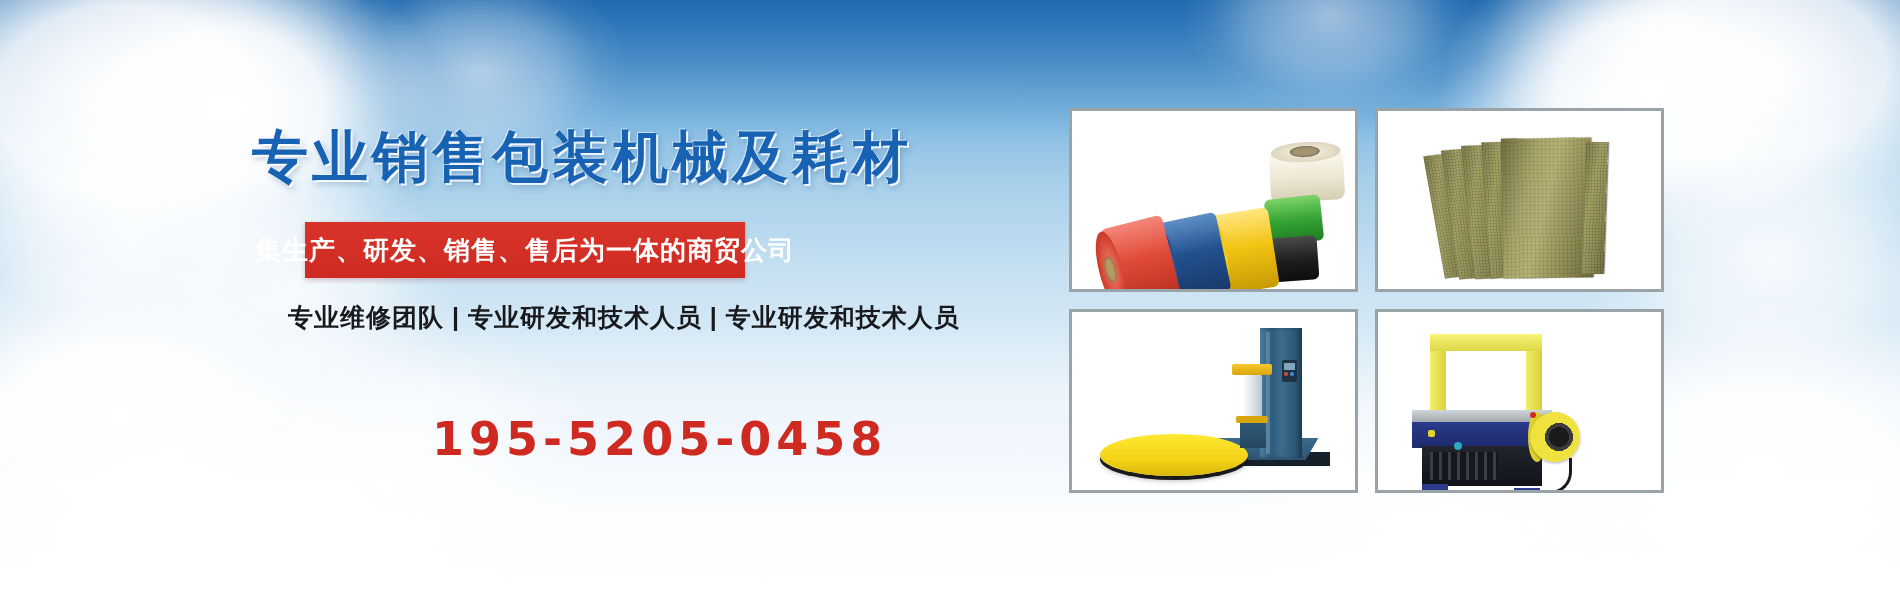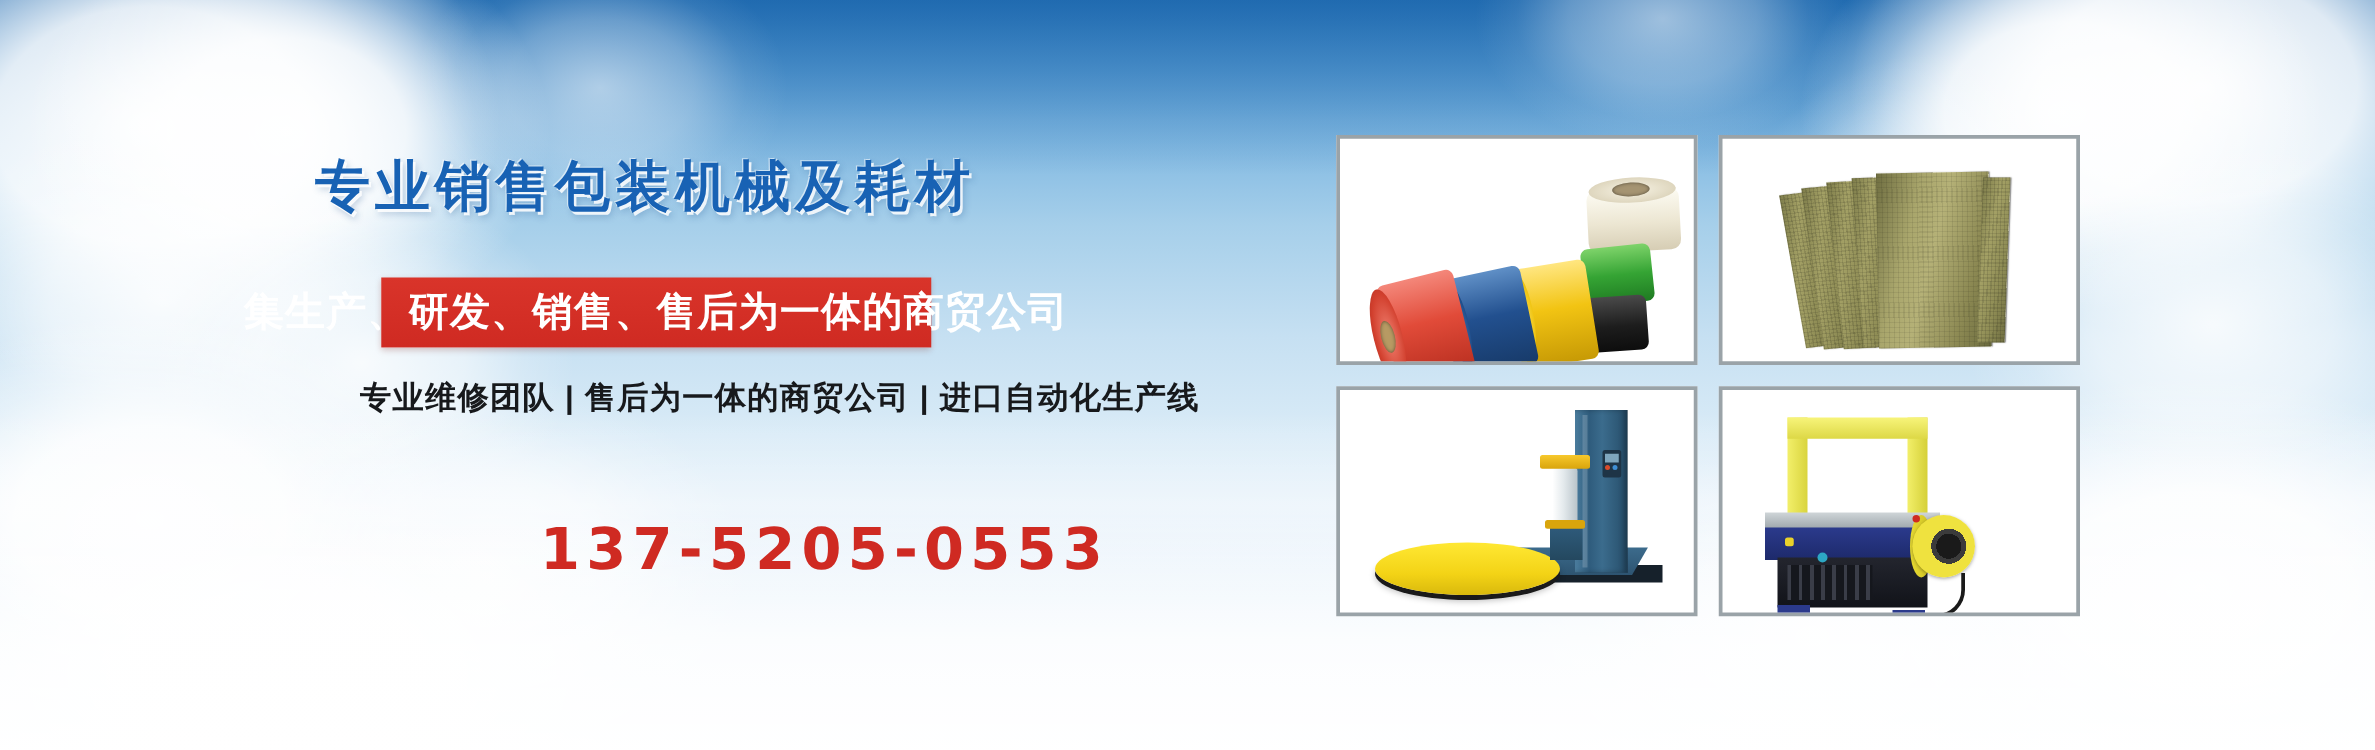--- a/index.html
+++ b/index.html
@@ -82,42 +82,42 @@
 
   
   .text-col {
     position:absolute;
     left:0; top:0; width:1000px; height:600px;
   }
 
   .headline {
     position:absolute;
     left:252px; top:120px;
-    font-size:44px;
+    font-size:56px;
     font-weight:bold;
     letter-spacing:4px;
     color:#1862b4;
     white-space:nowrap;
     text-shadow:
        2px 2px 0 rgba(255,255,255,.85),
       -1px -1px 0 rgba(255,255,255,.55),
        3px 4px 6px rgba(30,80,140,.28);
   }
 
   .redbar {
     position:absolute;
     left:305px; top:222px;
     width:440px; height:56px;
     background:linear-gradient(to bottom,#d9342a,#cf2a22);
     display:flex; align-items:center; justify-content:center;
     box-shadow:0 2px 5px rgba(120,20,10,.25);
   }
   .redbar-text {
     color:#ffffff;
-    font-size:32px;
+    font-size:26px;
     font-weight:bold;
     letter-spacing:1px;
     white-space:nowrap;
   }
 
   .subline {
     position:absolute;
     left:288px; top:301px;
     font-size:25px;
     font-weight:bold;
@@ -365,24 +365,24 @@
   <div class="bottom-haze"></div>
 
   <div class="text-col">
 
     <div class="headline">专业销售包装机械及耗材</div>
 
     <div class="redbar">
       <span class="redbar-text">集生产、研发、销售、售后为一体的商贸公司</span>
     </div>
 
-    <div class="subline">专业维修团队 | 售后为一体的商贸公司 | 进口自动化生产线</div>
-
-
-    <div class="hotline-number">137-5205-0553</div>
+    <div class="subline">专业维修团队 | 专业研发和技术人员 | 专业研发和技术人员</div>
+
+
+    <div class="hotline-number">195-5205-0458</div>
   </div>
 
   <div class="photo-grid">
 
     <div class="photo-card">
       <div class="photo-inner">
         <div class="roll r-wht">
           <div class="face"></div>
             <div class="core"></div>
         </div>

